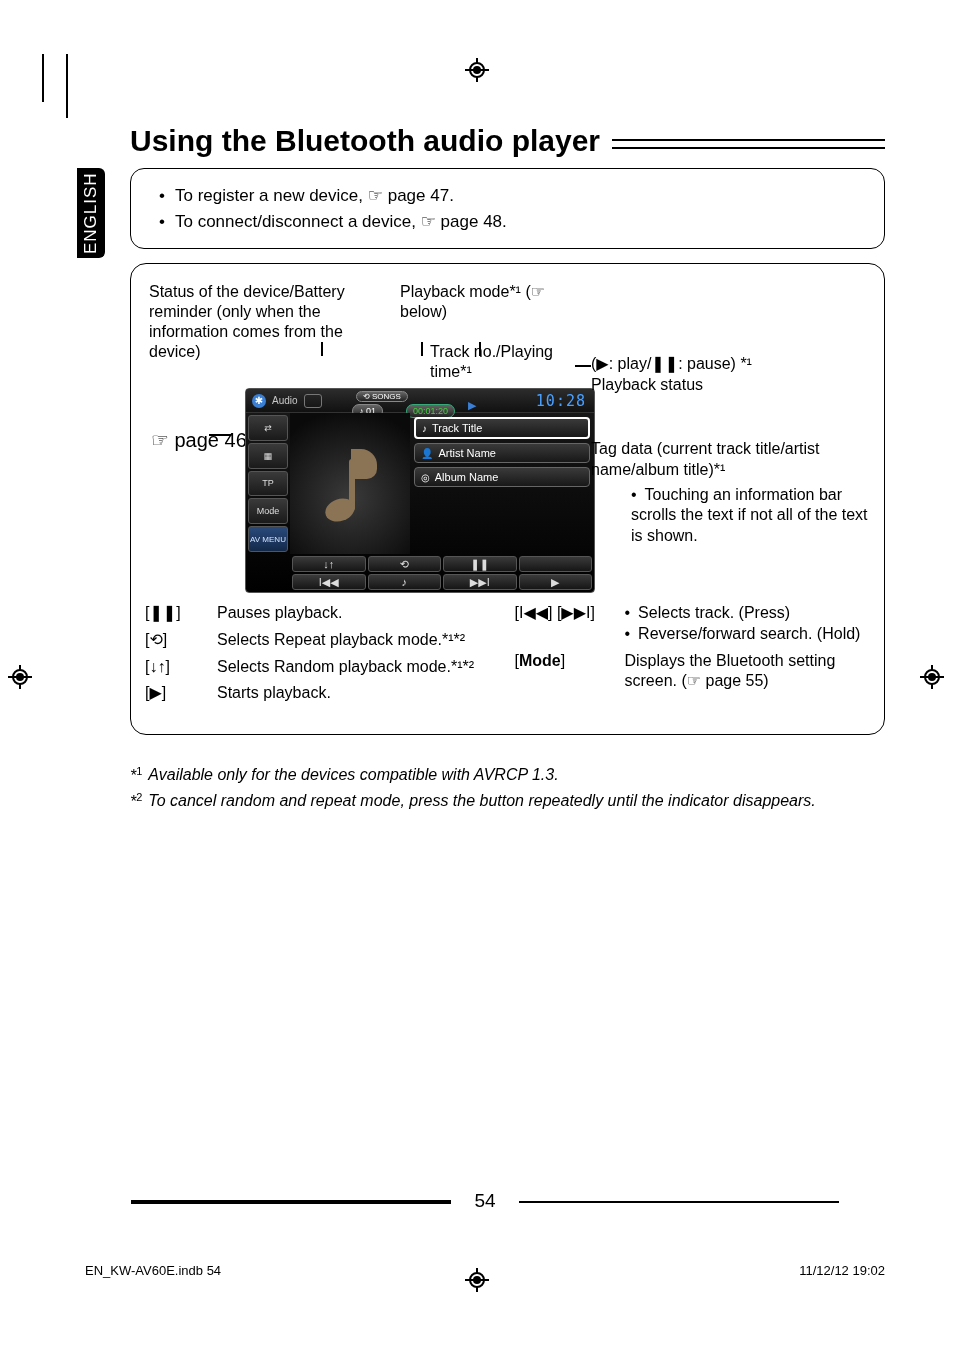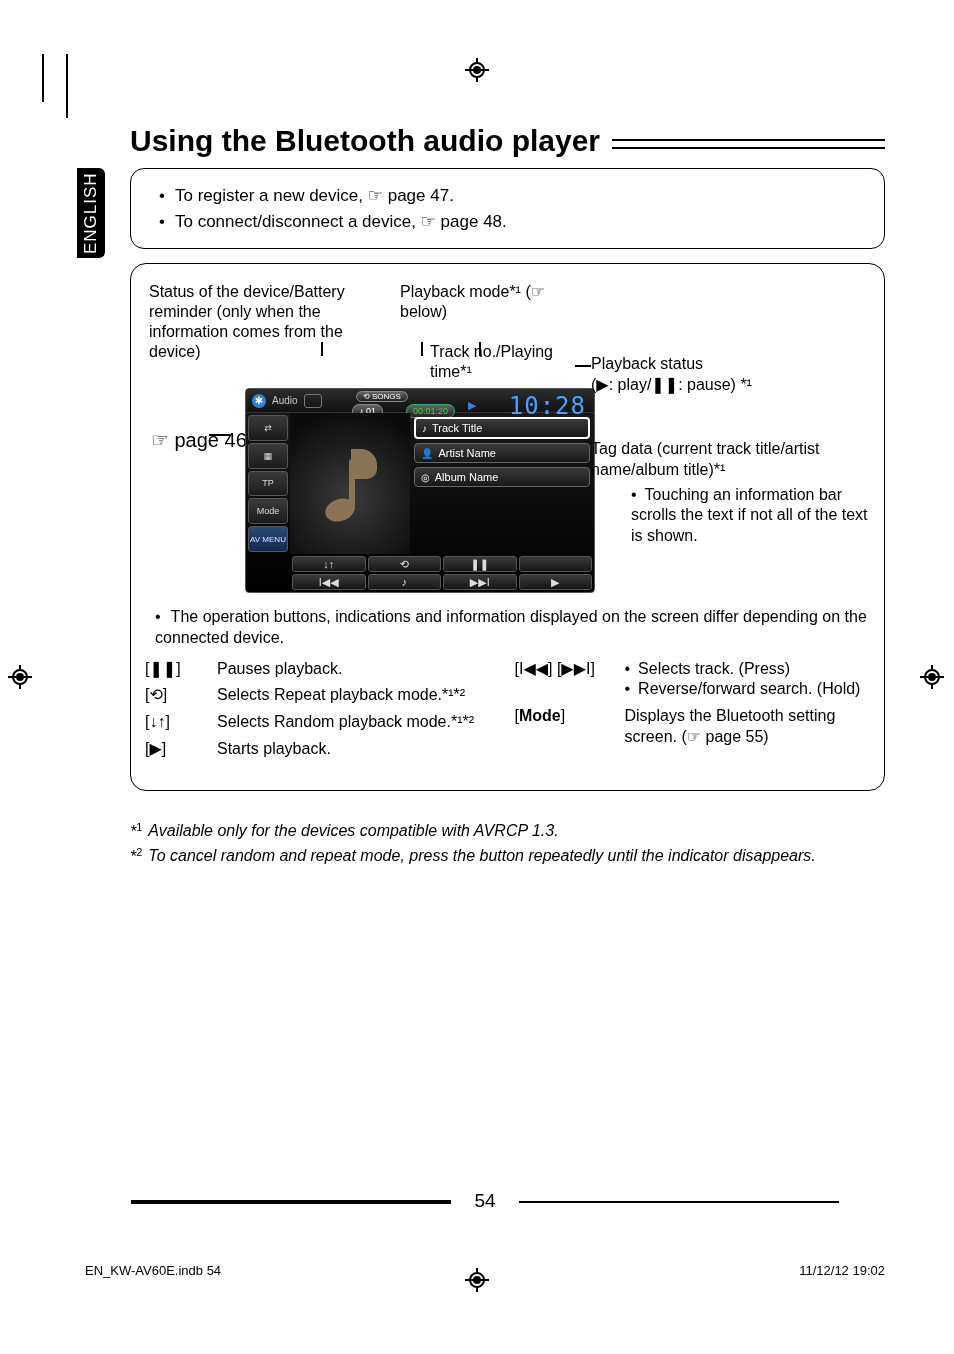--- a/index.html
+++ b/index.html
@@ -123,21 +123,21 @@
     background: linear-gradient(180deg, #666, #222);
     border: 1px solid #888; border-radius: 8px;
     padding: 0 6px; font-size: 9px; color: #fff;
     display: inline-flex; align-items: center; gap: 3px;
     height: 14px;
   }
   .pill.songs { position: absolute; left: 110px; top: 2px; font-size: 8px; height: 11px; }
   .pill.track { position: absolute; left: 106px; top: 15px; }
   .pill.time { position: absolute; left: 160px; top: 15px; color: #3fd43f; border-color: #3a7; }
   .play-ind { position: absolute; left: 222px; top: 10px; color: #3b7fd4; font-size: 11px; }
-  .clock { position: absolute; right: 8px; top: 3px; font-family: monospace; color: #4aa0ff; font-size: 24px; letter-spacing: 1px; }
+  .clock { position: absolute; right: 8px; top: 3px; font-family: monospace; color: #4aa0ff; font-size: 15px; letter-spacing: 1px; }
   .ds-body {
     position: absolute; left: 0; top: 24px; right: 0; bottom: 38px;
     display: flex;
   }
   .ds-side {
     width: 44px;
     display: flex; flex-direction: column;
     gap: 2px;
     padding: 2px;
   }
@@ -377,32 +377,31 @@
           <div class="ctrl"></div>
           <div class="ctrl">I◀◀</div>
           <div class="ctrl">♪</div>
           <div class="ctrl">▶▶I</div>
           <div class="ctrl">▶</div>
         </div>
       </div>
     </div>
 
     <div class="callout-right cr-playback">
+      <div>(▶: play/❚❚: pause) *¹</div>
       <div>Playback status</div>
-      <div>(▶: play/❚❚: pause) *¹</div>
     </div>
 
     <div class="callout-right cr-tag">
       <div>Tag data (current track title/artist name/album title)*¹</div>
       <ul>
           <li>Touching an information bar scrolls the text if not all of the text is shown.</li>
         </ul>
     </div>
 
-    <div class="below-text">The operation buttons, indications and information displayed on the screen differ depending on the connected device.</div>
 
     <div class="btn-table">
       <div class="bt-col">
         <div class="bt-row">
           <div class="bt-sym">[❚❚]</div>
           <div class="bt-desc">Pauses playback.</div>
         </div>
         <div class="bt-row">
           <div class="bt-sym">[⟲]</div>
           <div class="bt-desc">Selects Repeat playback mode.*¹*²</div>

